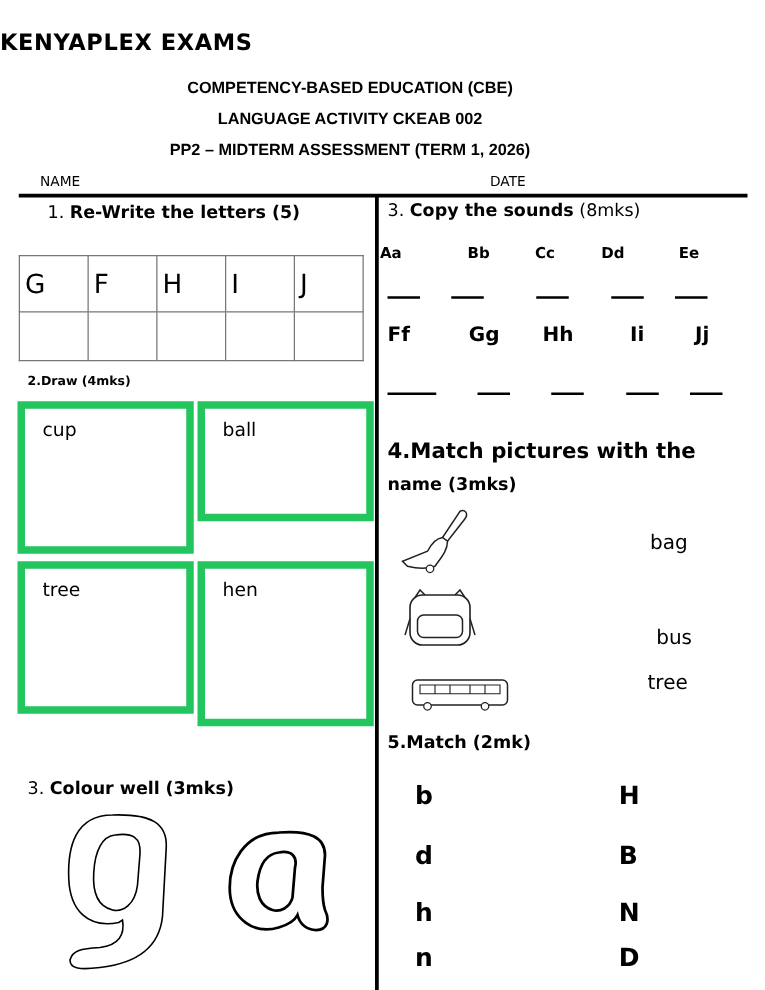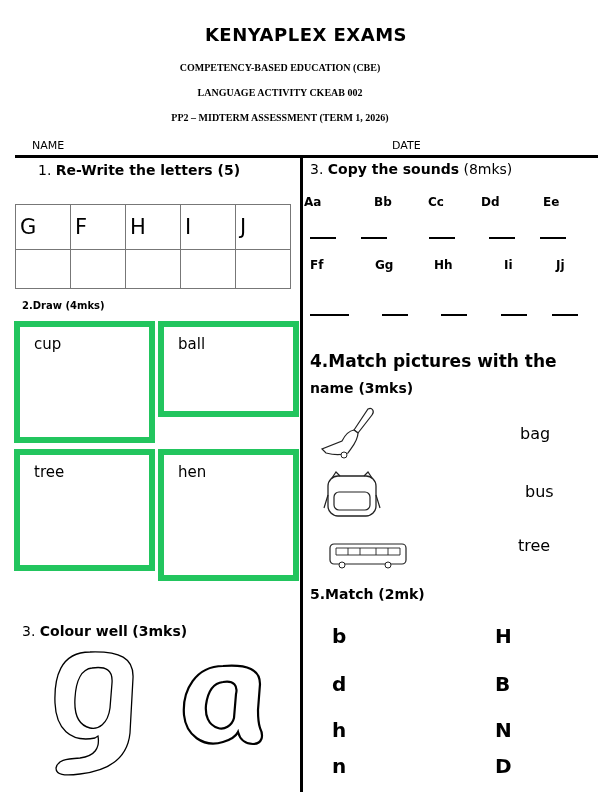--- a/index.html
+++ b/index.html
@@ -1,34 +1,34 @@
 <!DOCTYPE html>
 <html><head>
 <meta charset="utf-8">
 <style>
   html, body { margin:0; padding:0; background:#fff; }
   body { width:612px; height:792px; position:relative; overflow:hidden; color:#000;
          font-family:"DejaVu Sans", sans-serif; }
   .abs { position:absolute; }
-  .title { left:0; width:612px; top:24px; text-align:center; font-size:18px; font-weight:bold; letter-spacing:0.5px; }
-  .sub { left:0; width:560px; text-align:center; font-family:Liberation Serif, serif; font-weight:bold; font-size:10px; }
+  .title { left:0; width:612px; top:24px; text-align:left; font-size:18px; font-weight:bold; letter-spacing:0.5px; }
+  .sub { left:0; width:560px; text-align:center; font-family:Liberation Sans, sans-serif; font-weight:bold; font-size:13px; }
   .hline { height:3px; background:#000; }
   .vline { width:3px; background:#000; }
   .lbl { font-family:"DejaVu Sans", sans-serif; font-size:11px; }
   .qh { font-size:14px; }
   .u { font-weight:bold; text-decoration-thickness:2px; text-underline-offset:2px; }
   .b { font-weight:bold; }
   table.letters { border-collapse:collapse; position:absolute; left:15px; top:204px; }
   table.letters td { border:1px solid #777; width:50px; padding:0 0 0 4px; font-size:21px; vertical-align:middle; }
   table.letters tr.r1 td { height:44px; }
   table.letters tr.r2 td { height:38px; }
   .box { position:absolute; border:6px solid #22c55e; box-sizing:border-box; }
   .box span { position:absolute; left:14px; top:8px; font-size:15px; }
   .snd { position:absolute; font-weight:bold; font-size:12px; }
-  .snd2 { position:absolute; font-weight:bold; font-size:12px; }
+  .snd2 { position:absolute; font-weight:bold; font-size:16px; }
   .dash { position:absolute; height:2px; background:#000; }
   .word { position:absolute; font-size:16px; }
   .ml { position:absolute; font-size:20px; font-weight:bold; }
 </style>
 </head>
 <body>
 
 <div class="abs title">KENYAPLEX EXAMS</div>
 <div class="abs sub" style="top:62px">COMPETENCY-BASED EDUCATION (CBE)</div>
 <div class="abs sub" style="top:87px">LANGUAGE ACTIVITY CKEAB 002</div>
@@ -135,21 +135,21 @@
   <path d="M12 8 L16 2 L20 6 M52 8 L48 2 L44 6" fill="none" stroke="#222" stroke-width="1.2"></path>
   <path d="M8 25 L4 38 M56 25 L60 38" stroke="#222" stroke-width="1.2"></path>
 </svg>
 <svg class="abs" style="left:328px;top:540px" width="80" height="32" viewBox="0 0 80 32">
   <rect x="2" y="4" width="76" height="20" rx="4" fill="#fff" stroke="#222" stroke-width="1.2"></rect>
   <path d="M8 8 H72 V15 H8 Z M20 8 V15 M32 8 V15 M48 8 V15 M60 8 V15" fill="none" stroke="#222" stroke-width="0.9"></path>
   <circle cx="14" cy="25" r="3" fill="#fff" stroke="#222"></circle>
     <circle cx="60" cy="25" r="3" fill="#fff" stroke="#222"></circle>
 </svg>
 <div class="word" style="left:520px;top:424px">bag</div>
-<div class="word" style="left:525px;top:482px">bus</div>
+<div class="word" style="left:525px;top:500px">bus</div>
 <div class="word" style="left:518px;top:536px">tree</div>
 
 <div class="abs b" style="left:310px;top:586px;font-size:14px">
   <span>5.</span><span class="u">Match </span>
   <span>(2mk)</span>
 </div>
 <div class="ml" style="left:332px;top:624px">b</div>
 <div class="ml" style="left:332px;top:672px">d</div>
 <div class="ml" style="left:332px;top:718px">h</div>
 <div class="ml" style="left:332px;top:754px">n</div>

